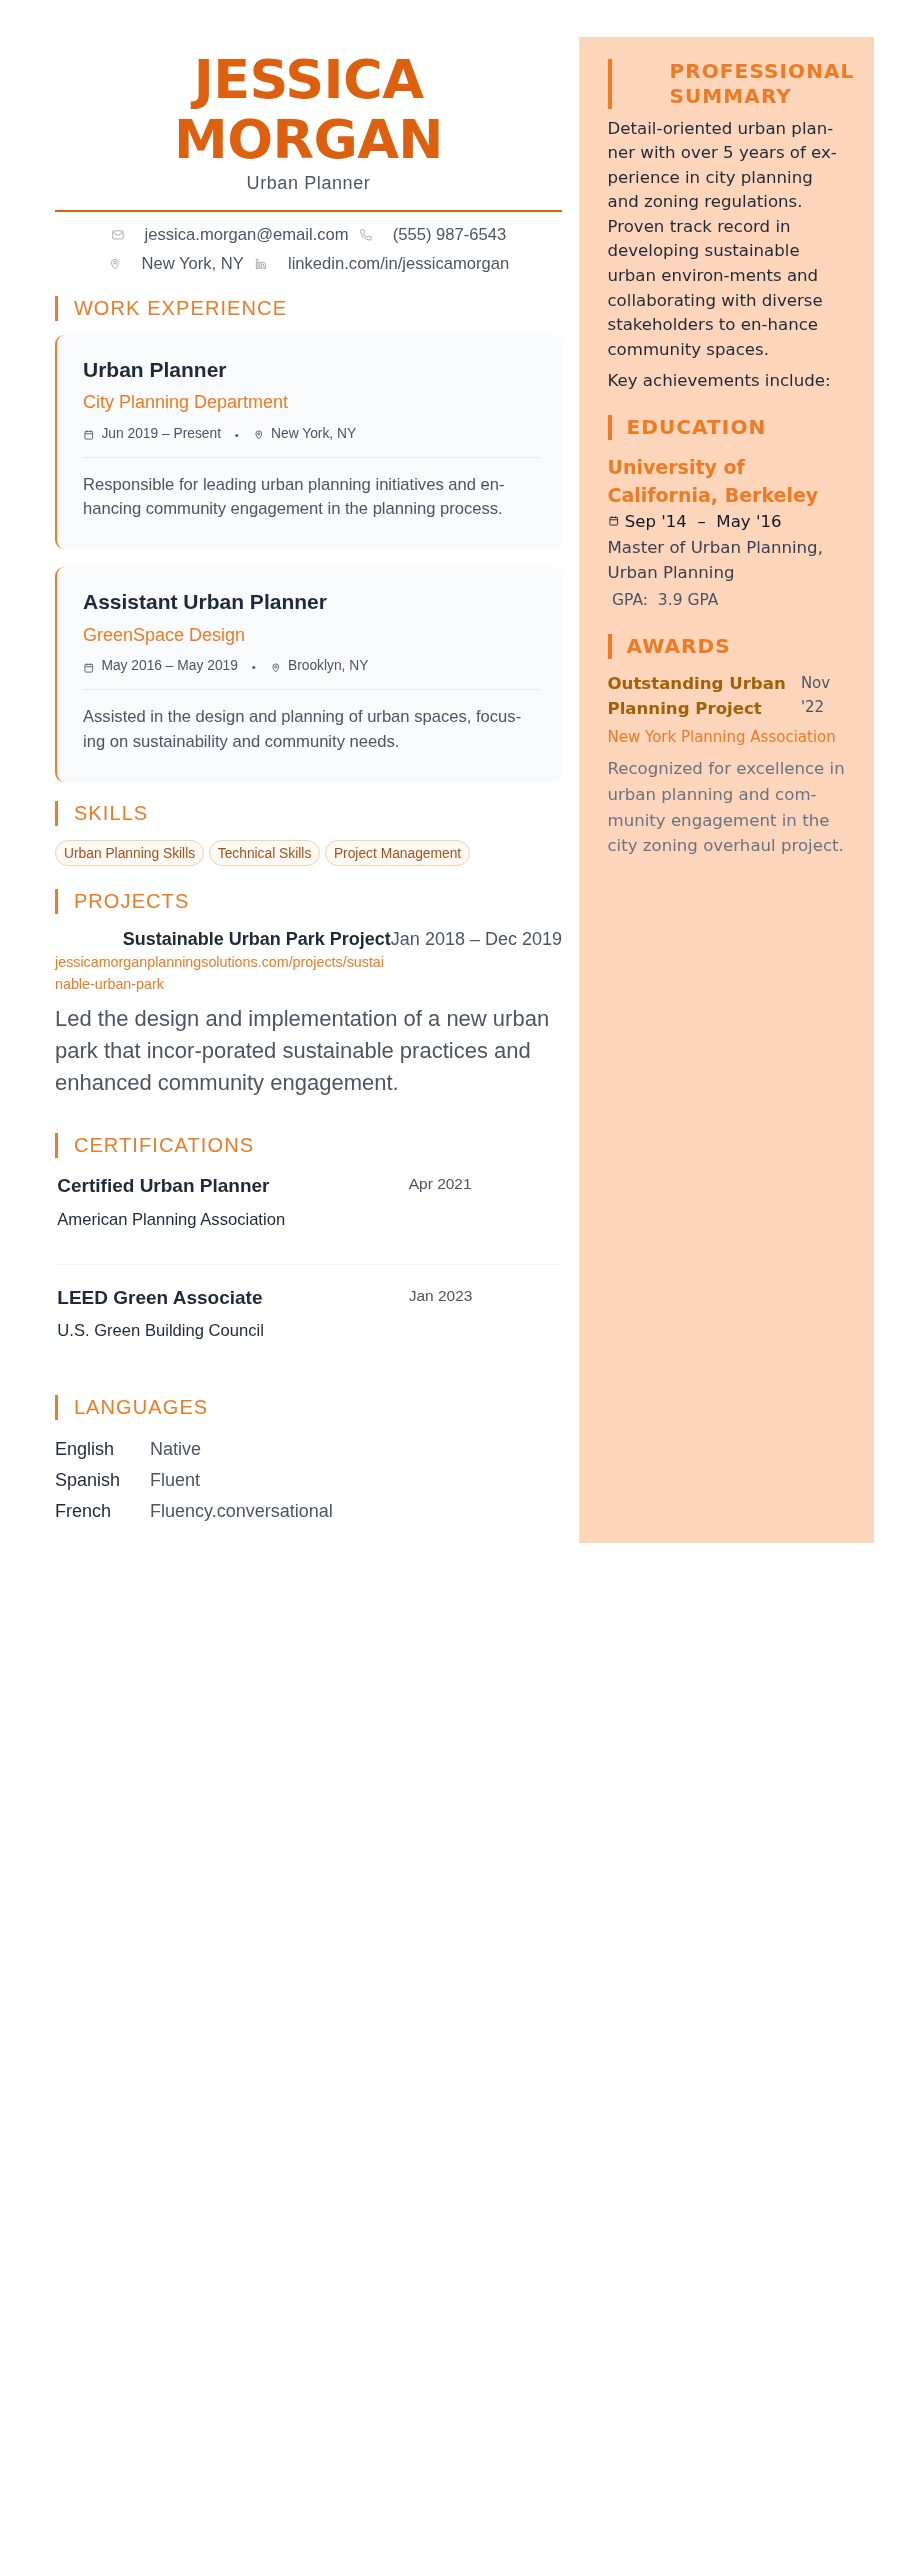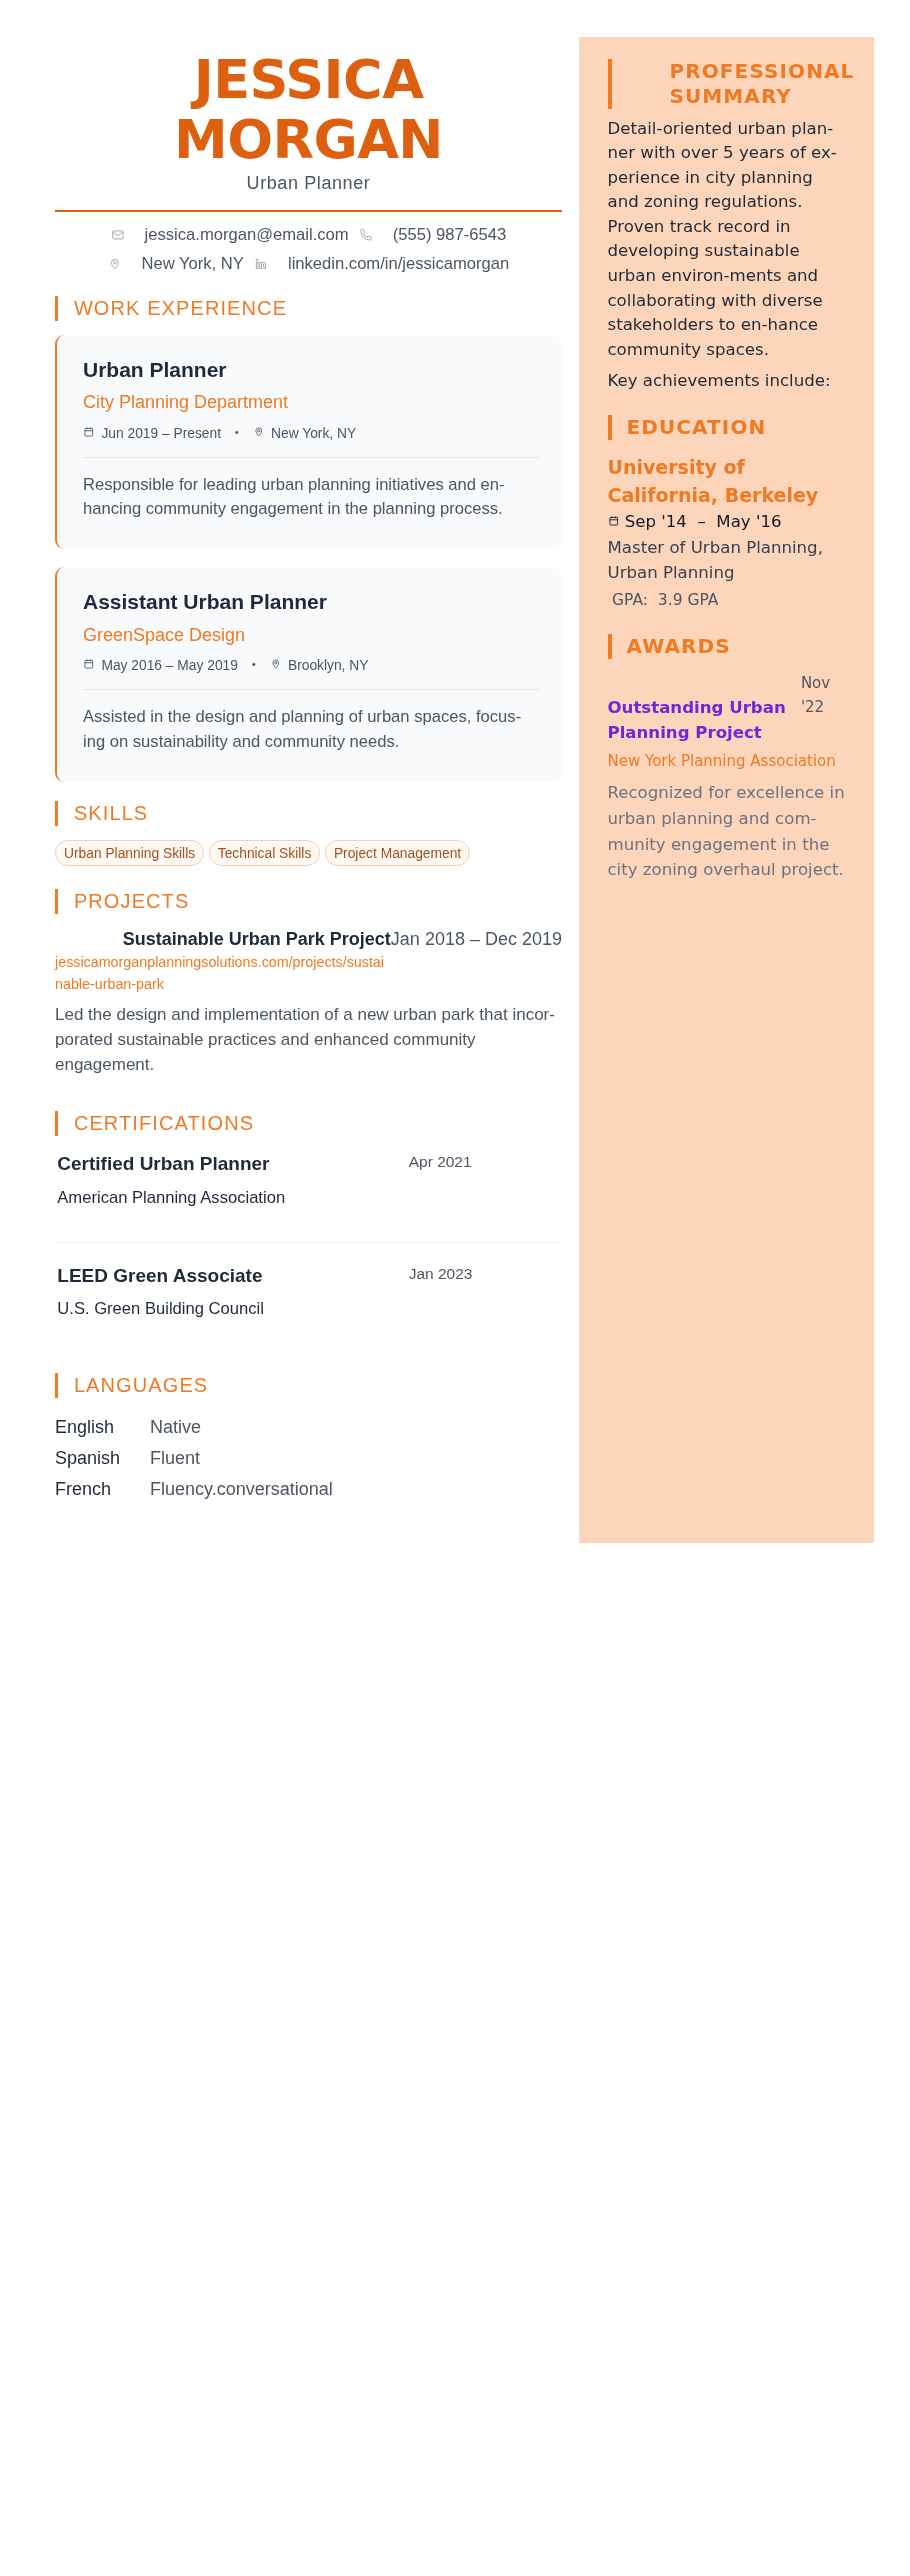--- a/index.html
+++ b/index.html
@@ -21,35 +21,35 @@
   .ico { display: inline-block; width: 13.8px; height: 13.8px; color: #9ca3af; flex-shrink: 0; }
   .ico svg { width: 100%; height: 100%; display: block; }
 
   .section-h { display: flex; align-items: center; margin-top: 19.5px; }
   .section-h .bar { width: 2.9px; height: 25px; background: #F47920; margin-right: 16px; }
   .section-h .h { color: #EE7A24; font-size: 20px; letter-spacing: 1.1px; font-family: "Liberation Sans", sans-serif; }
 
   .job-card { position: relative; background: #F8FAFC; border-left: 2.9px solid #F47920; border-radius: 9.2px; padding: 23px 22px 27.5px 26px; margin-top: 13.8px; }
   .job-title { font-size: 21px; font-weight: 700; color: #1e293b; font-family: "Liberation Sans", sans-serif; }
   .job-company { font-size: 18px; color: #EE7A24; margin-top: 10.3px; font-family: "Liberation Sans", sans-serif; }
-  .job-meta { display: flex; align-items: flex-start; margin-top: 12.6px; font-size: 13.8px; color: #4b5563; font-family: "Liberation Sans", sans-serif; }
+  .job-meta { display: flex; align-items: flex-end; margin-top: 12.6px; font-size: 13.8px; color: #4b5563; font-family: "Liberation Sans", sans-serif; }
   .job-meta .ico { width: 11.5px; height: 11.5px; color: #4b5563; margin-right: 6.9px; }
   .job-meta .dot { margin: 0 13.8px; font-size: 11.5px; }
   .job-divider { height: 1.1px; background: #e5e7eb; margin-top: 16px; }
   .job-desc { font-size: 16.6px; line-height: 1.47; color: #4b5563; margin-top: 15px; font-family: "Liberation Sans", sans-serif; }
 
   .chips { display: flex; gap: 4.6px; margin-top: 13.8px; }
   .chip { background: #FFF8F3; border: 1.1px solid #F5D0B5; border-radius: 13.8px; padding: 4.6px 8px; font-size: 13.8px; color: #A0521C; font-family: "Liberation Sans", sans-serif; }
 
   .proj { margin-top: 15px; }
   .proj-top { display: flex; justify-content: flex-end; align-items: flex-start; }
   .proj-name { font-size: 18px; font-weight: 700; color: #1e293b; font-family: "Liberation Sans", sans-serif; }
   .proj-date { font-size: 18px; color: #4b5563; font-family: "Liberation Sans", sans-serif; }
   .proj-link { font-size: 14.3px; color: #EE7A24; width: 333px; line-height: 1.5; margin-top: 2.3px; word-break: break-all; font-family: "Liberation Sans", sans-serif; }
-  .proj-desc { font-size: 17px; line-height: 1.45; color: #4b5563; margin-top: 8px; font-family: "Liberation Sans", sans-serif; }
+  .proj-desc { font-size: 22px; line-height: 1.45; color: #4b5563; margin-top: 8px; font-family: "Liberation Sans", sans-serif; }
 
   .cert { position: relative; padding: 0 2.3px; }
   .cert-row { display: flex; justify-content: space-between; margin-top: 17px; }
   .cert-name { font-size: 19px; font-weight: 700; color: #1e293b; font-family: "Liberation Sans", sans-serif; }
   .cert-date { font-size: 15.5px; color: #4b5563; width: 151px; font-family: "Liberation Sans", sans-serif; }
   .cert-org { font-size: 16.6px; color: #1e293b; margin-top: 12.6px; font-family: "Liberation Sans", sans-serif; }
   .cert-divider { height: 1.1px; background: #f1f5f9; margin-top: 34px; margin-bottom: 22px; }
 
   .lang-list { margin-top: 13.8px; }
   .lang-row { display: flex; font-size: 18px; line-height: 31px; font-family: "Liberation Sans", sans-serif; }
@@ -65,21 +65,21 @@
   .summary { font-size: 16.6px; line-height: 1.48; color: #1f2937; margin-top: 8px; font-family: "DejaVu Sans", sans-serif; }
   .summary-extra { font-size: 16.6px; color: #1f2937; margin-top: 9.2px; font-family: "DejaVu Sans", sans-serif; }
 
   .edu-school { font-size: 19px; color: #EE7A24; font-weight: 700; line-height: 1.45; margin-top: 13.8px; font-family: "DejaVu Sans", sans-serif; }
   .edu-dates { display: flex; align-items: center; font-size: 16.6px; color: #111827; margin-top: 2.3px; font-family: "DejaVu Sans", sans-serif; }
   .edu-dates .ico { width: 11.5px; height: 11.5px; color: #111827; margin-right: 5.7px; }
   .edu-degree { font-size: 16.6px; color: #374151; line-height: 1.47; margin-top: 5.7px; font-family: "DejaVu Sans", sans-serif; }
   .edu-gpa { font-size: 15.5px; color: #4b5563; margin-top: 5.7px; padding-left: 4.6px; font-family: "DejaVu Sans", sans-serif; white-space: pre; }
 
   .award-top { display: flex; justify-content: space-between; margin-top: 13.8px; }
-  .award-name { font-size: 16.6px; font-weight: 700; color: #6d28d9; line-height: 1.5; width: 195px; font-family: "DejaVu Sans", sans-serif; margin-top: 24px; }
+  .award-name { font-size: 16.6px; font-weight: 700; color: #a16207; line-height: 1.5; width: 195px; font-family: "DejaVu Sans", sans-serif; }
   .award-date { font-size: 15px; color: #4b5563; line-height: 1.55; width: 46px; font-family: "DejaVu Sans", sans-serif; }
   .award-org { font-size: 15px; color: #EE7A24; margin-top: 5.7px; font-family: "DejaVu Sans", sans-serif; }
   .award-desc { font-size: 16.6px; color: #6b7280; line-height: 1.55; margin-top: 10.3px; font-family: "DejaVu Sans", sans-serif; }
 
   .sec-gap-edu { margin-top: 25px; }
   .sec-gap-awards { margin-top: 25px; }
 </style>
 </head>
 <body>
 

